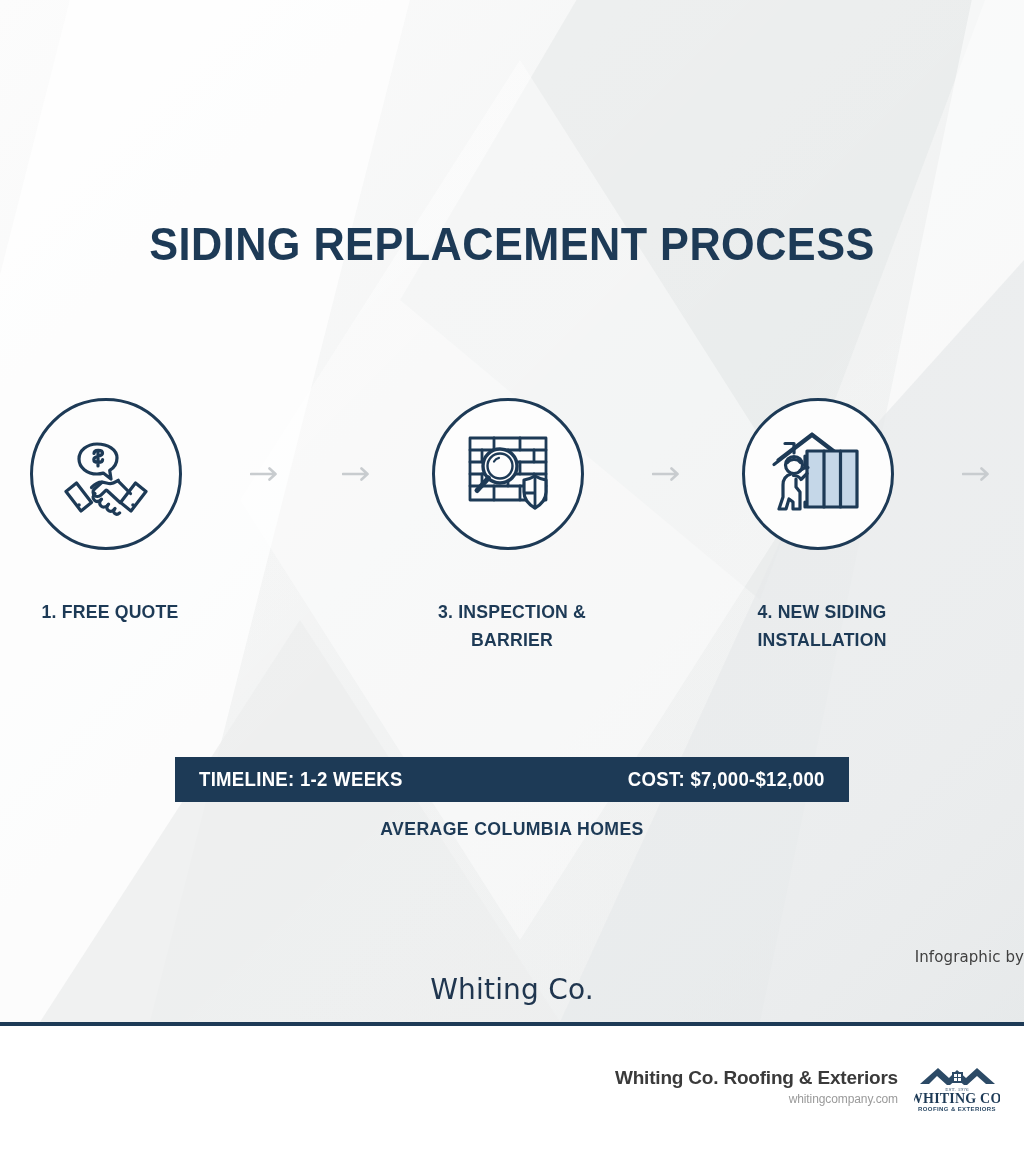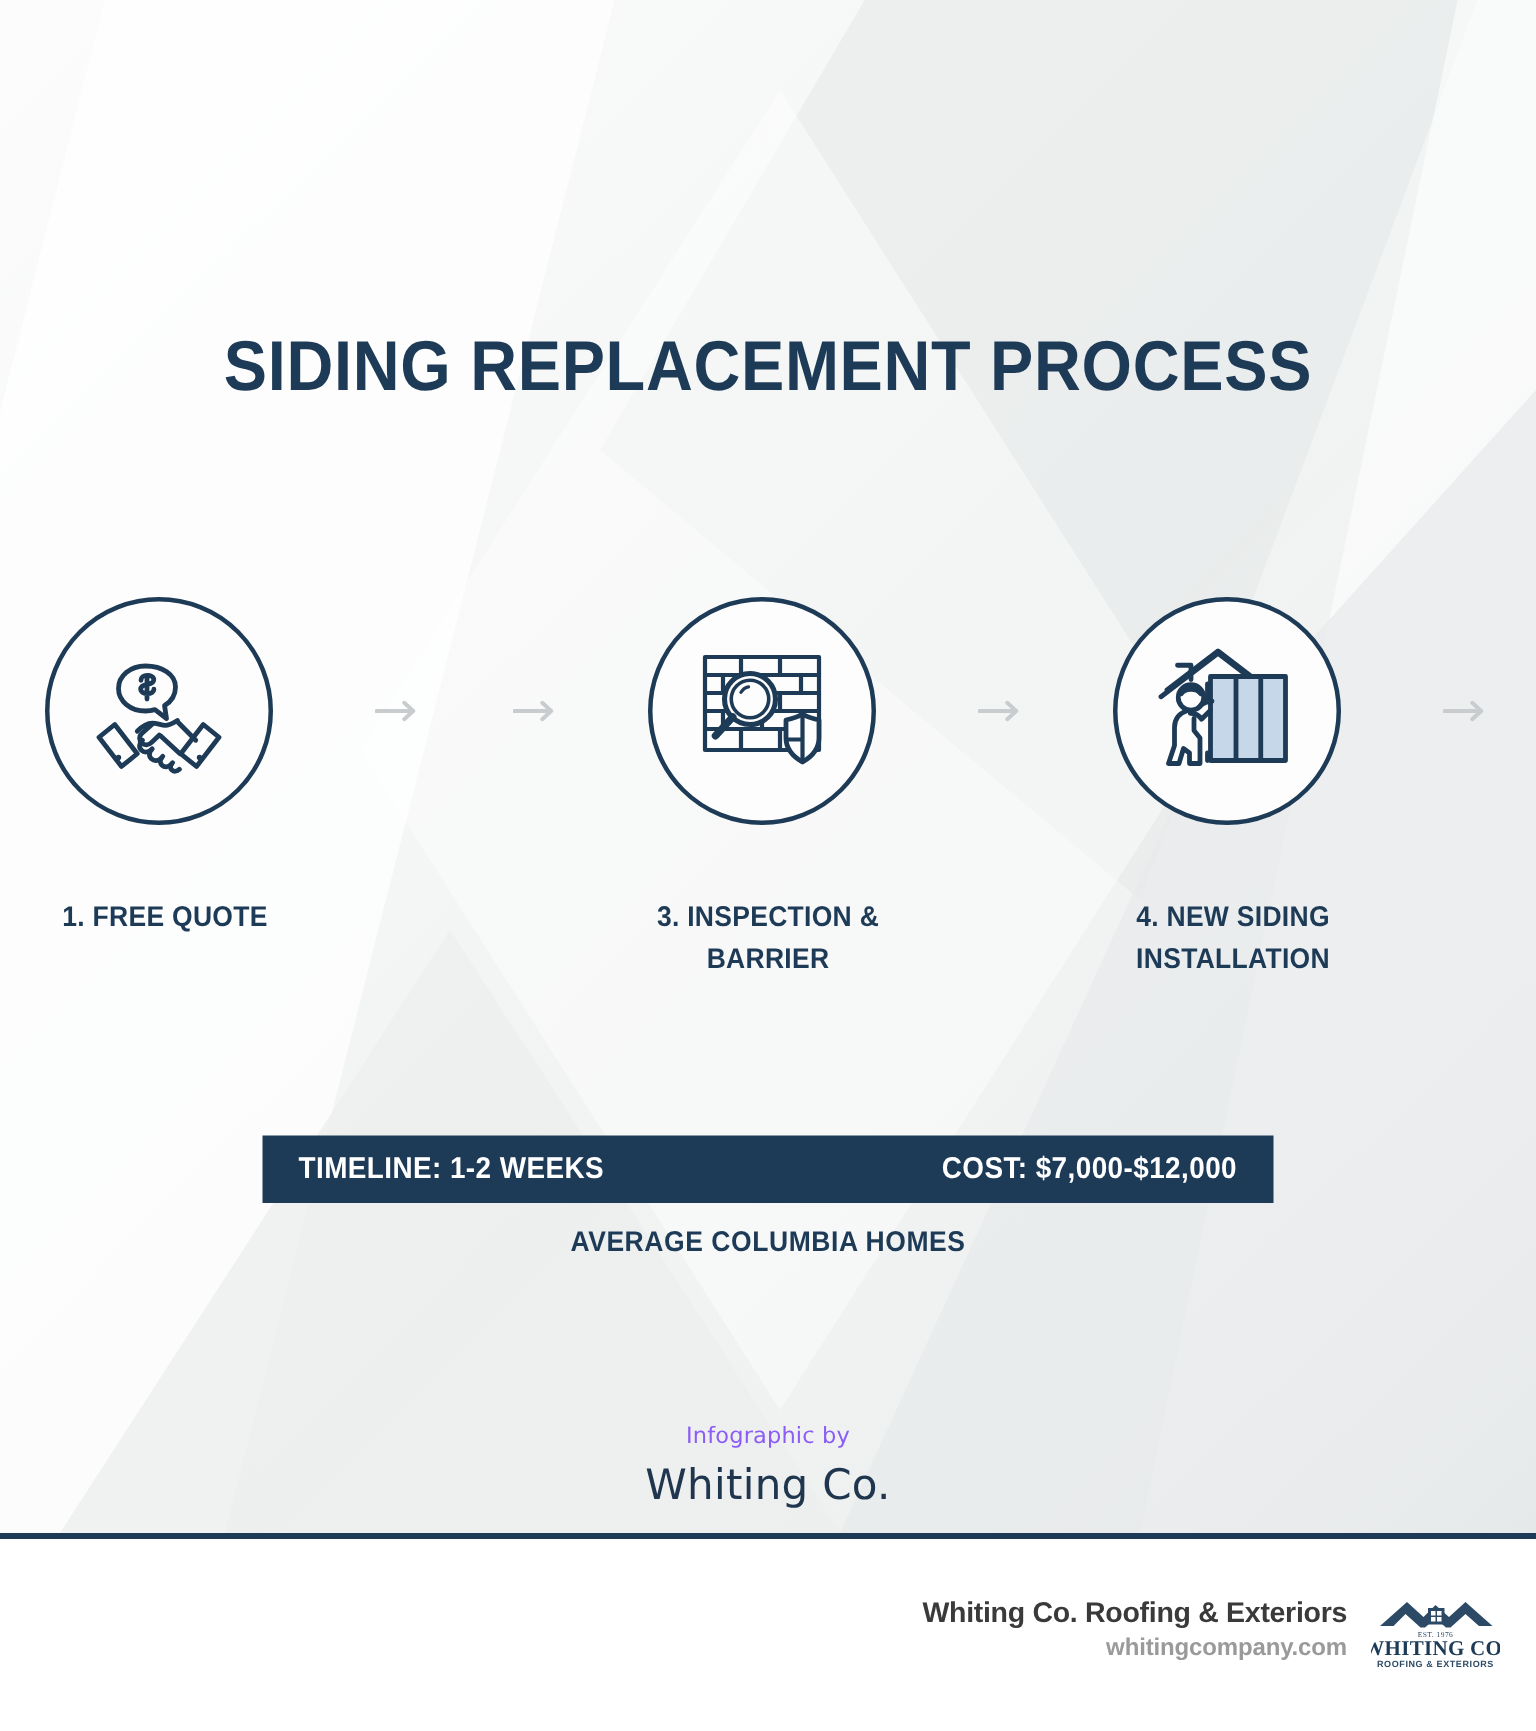--- a/index.html
+++ b/index.html
@@ -144,22 +144,23 @@
     position: absolute;
     left: 0;
     top: 948px;
     width: 1024px;
     text-align: center;
   }
   .attrib-small {
     font-family: "DejaVu Sans", sans-serif;
     font-size: 15px;
     font-weight: 400;
-    color: #8b5cf6;
+    color: #404040;
     letter-spacing: 0.1px;
+    text-align: right;
   }
   .attrib-big {
     margin-top: 7px;
     font-family: "DejaVu Sans", sans-serif;
     font-size: 28px;
     font-weight: 400;
     color: #20364f;
     letter-spacing: 0.2px;
   }
 
@@ -193,22 +194,22 @@
     font-family: "Liberation Sans", sans-serif;
     font-weight: 700;
     font-size: 19px;
     color: #3a3a3a;
     letter-spacing: -0.2px;
     white-space: nowrap;
   }
   .footer-url {
     margin-top: 3px;
     font-family: "Liberation Sans", sans-serif;
-    font-weight: 700;
-    font-size: 16px;
+    font-weight: 400;
+    font-size: 12px;
     color: #9a9a9a;
     letter-spacing: -0.1px;
     white-space: nowrap;
   }
   .footer-logo {
     width: 86px;
     height: 56px;
     display: flex;
     align-items: center;
     justify-content: center;

